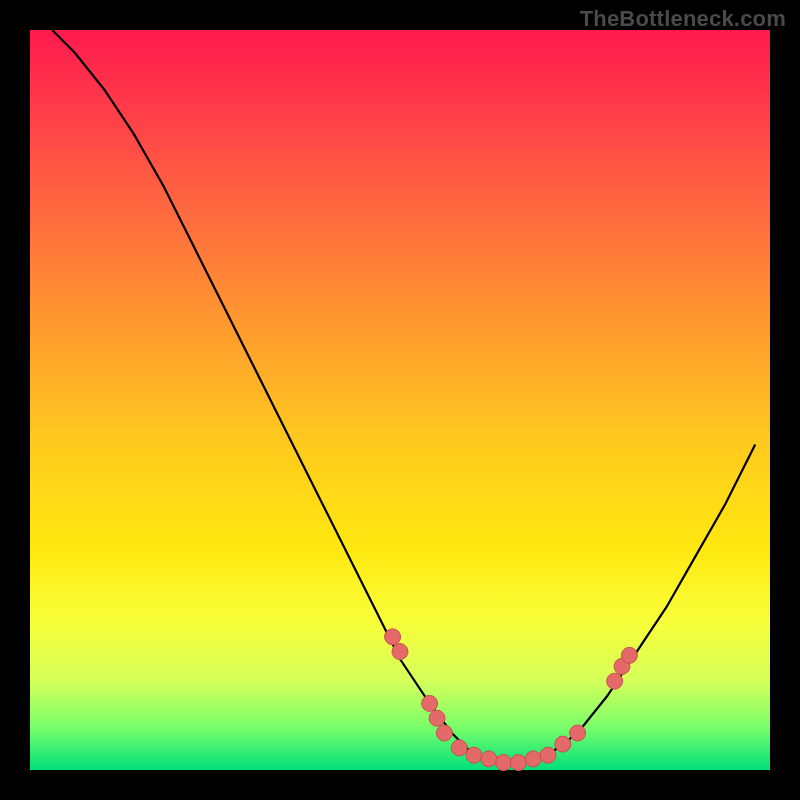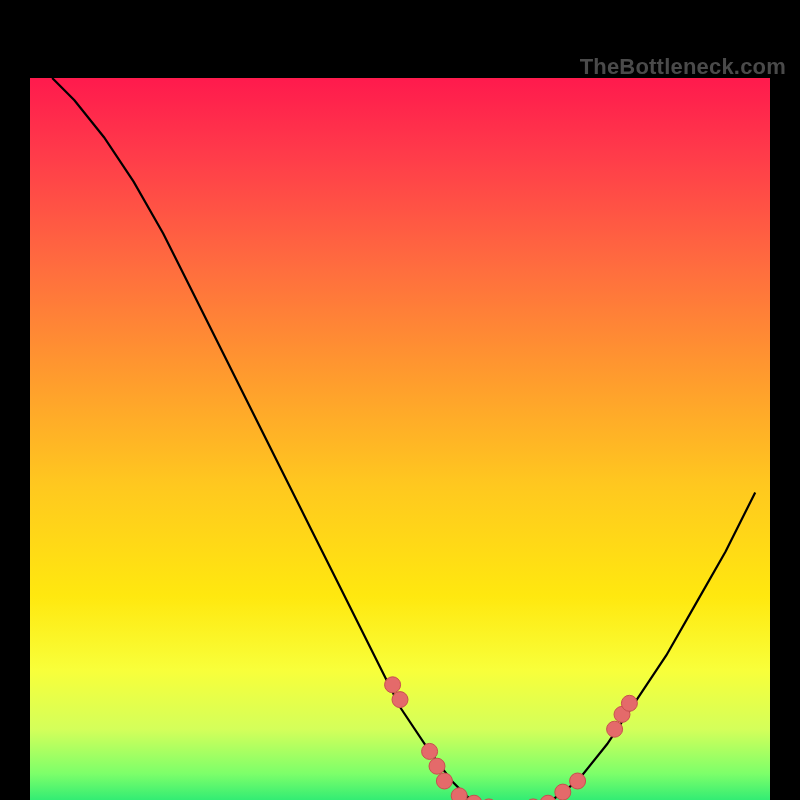--- a/index.html
+++ b/index.html
@@ -11,21 +11,20 @@
     overflow: hidden;
     font-family: Arial, Helvetica, sans-serif;
   }
   .frame {
     position: absolute;
     left: 0;
     top: 0;
     width: 800px;
     height: 743px;
     background: #000;
-    margin-top: 48px;
   }
   .plot {
     position: absolute;
     left: 30px;
     top: 30px;
     width: 740px;
     height: 740px;
     
     background: linear-gradient(
       to bottom,

